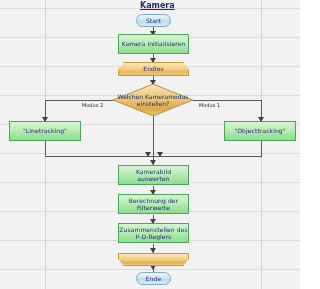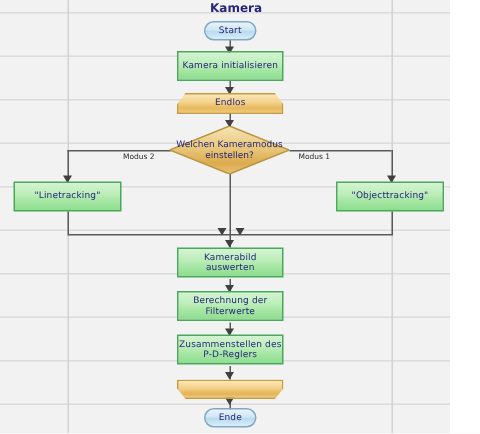--- a/index.html
+++ b/index.html
@@ -134,20 +134,21 @@
   }
 
   
   .diagram-title {
     position: absolute;
     color: #27277a;
     font-size: 8px;
     font-weight: bold;
     white-space: nowrap;
     line-height: 10px;
+    text-decoration: underline;
   }
 </style>
 </head>
 <body>
 
 <div id="canvas">
 
   <div class="band" style="top:0px;height:8px;"></div>
   <div class="band" style="top:9px;height:28px;"></div>
   <div class="band" style="top:38px;height:28px;"></div>

